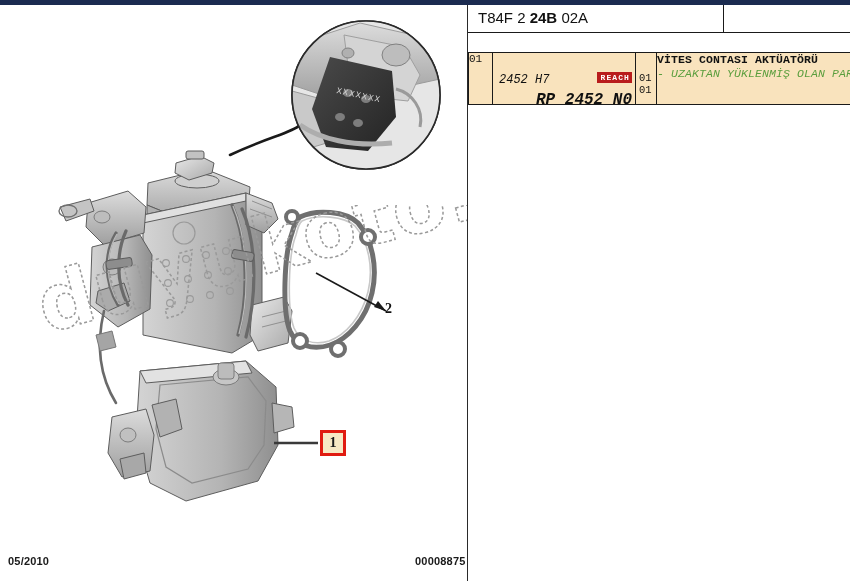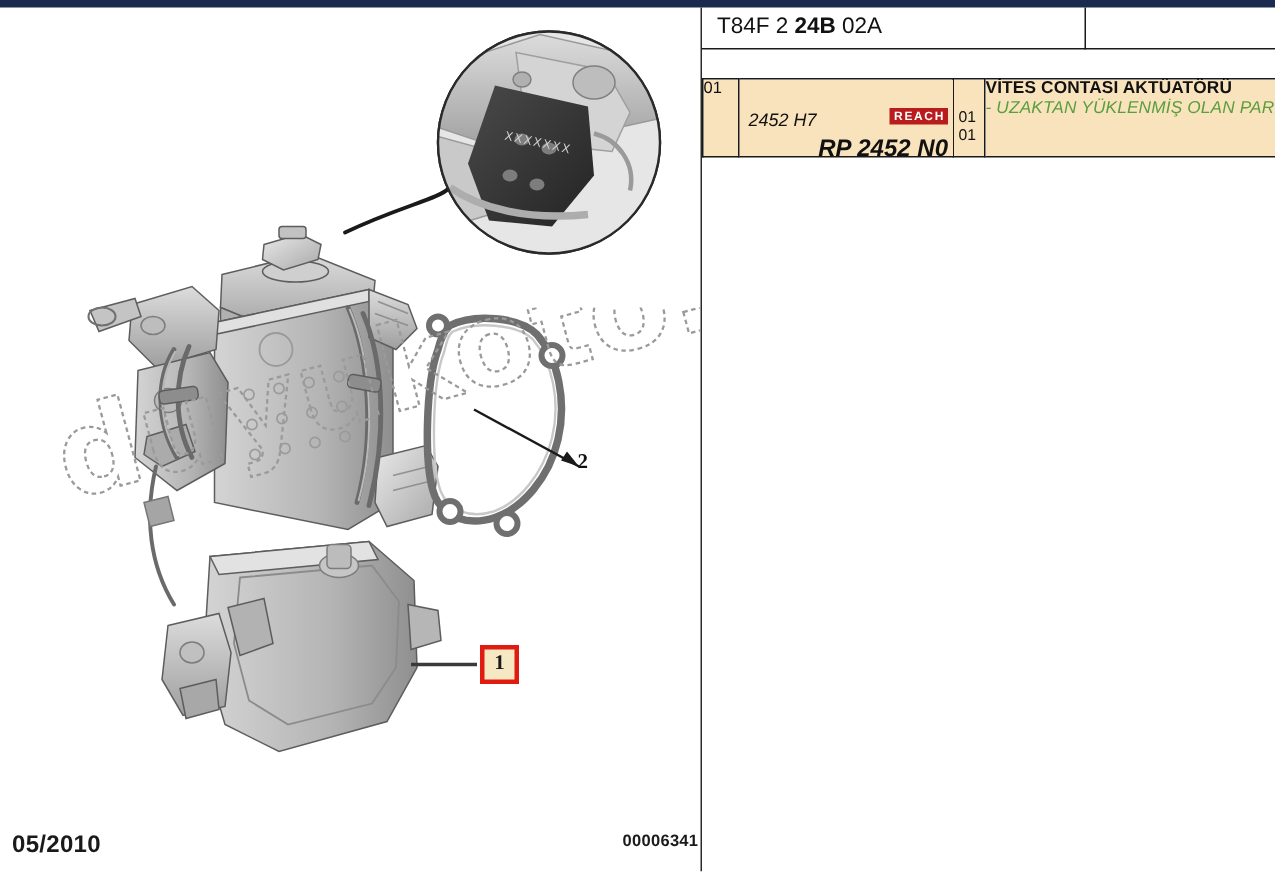--- a/index.html
+++ b/index.html
@@ -24,21 +24,21 @@
   #left-panel{
     position:absolute;left:0;top:0;width:468px;height:576px;
     border-right:1.5px solid #2a2a2a;
     box-sizing:border-box;
     overflow:hidden;
   }
   #illustration{position:absolute;left:0;top:0;width:468px;height:540px;}
   
   #footer-date{
     position:absolute;left:8px;top:550px;
-    font-size:16px;font-weight:bold;color:#1a1a1a;letter-spacing:.2px;
+    font-size:11px;font-weight:bold;color:#1a1a1a;letter-spacing:.2px;
   }
   #footer-ref{
     position:absolute;left:415px;top:550px;
     font-size:11px;font-weight:bold;color:#1a1a1a;letter-spacing:.2px;
     text-align:right;
   }
   
   #watermark{
     position:absolute;left:38px;top:200px;width:600px;height:180px;
     pointer-events:none;
@@ -64,20 +64,21 @@
   }
   
   #spacer-band{
     position:absolute;left:0;top:28px;width:382px;height:19px;
   }
   
   #parts-table{
     position:absolute;left:0;top:47px;width:382px;
     border-collapse:collapse;
     table-layout:fixed;
+    font-family:Liberation Mono, monospace;
   }
   #parts-table td{
     border:1px solid #1a1a1a;
     padding:0;vertical-align:top;
     font-size:11px;color:#111;
   }
   .col-idx{width:24px;}
   .col-part{width:143px;}
   .col-qty{width:21px;}
   .col-desc{width:194px;}
@@ -295,21 +296,21 @@
                 border:3px solid #e01b10;background:#f7e8c4;box-sizing:border-box;
                 display:flex;align-items:center;justify-content:center;">
       <span style="font-size:14px;font-weight:bold;color:#1a1a1a;font-family:'Liberation Serif',serif;">1</span>
     </div>
     <div style="position:absolute;left:385px;top:296px;font-size:14px;font-weight:bold;
                 color:#111;font-family:'Liberation Serif',serif;">
       <span>2</span>
     </div>
 
     <div id="footer-date">05/2010</div>
-    <div id="footer-ref">00006341</div>
+    <div id="footer-ref">00008875</div>
   </div>
 
   <div id="right-panel">
 
     <div id="table-header">
       <div id="header-code"><span>T84F 2 </span><b>24B</b><span> 02A</span></div>
       <div id="header-divider"></div>
     </div>
 
     <div id="spacer-band"></div>

